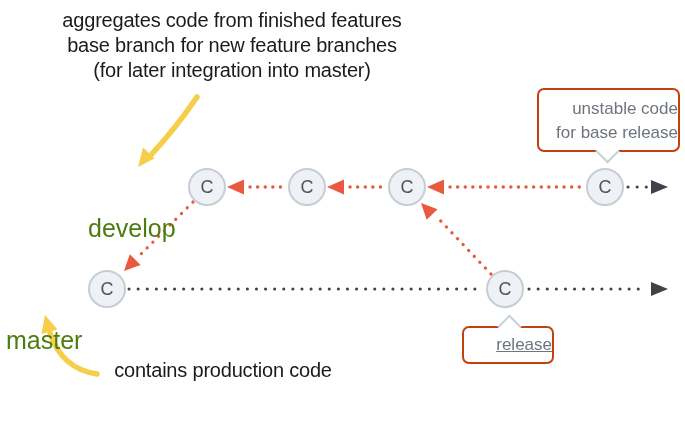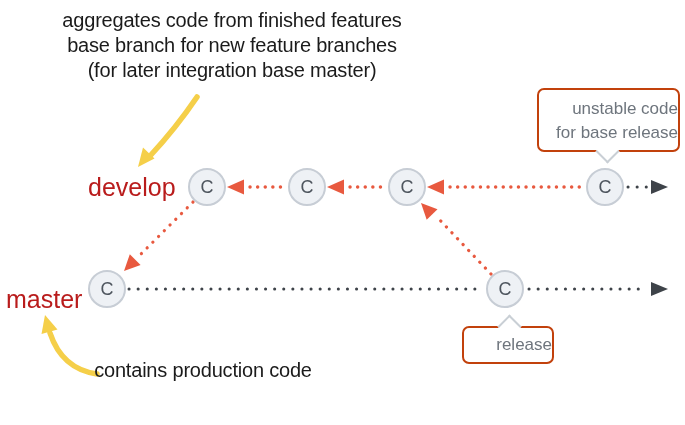--- a/index.html
+++ b/index.html
@@ -16,23 +16,24 @@
   .note {
     position: absolute; z-index: 3;
     text-align: center;
     color: #1b1b1b;
     font-size: 20px;
     line-height: 25px;
     letter-spacing: -0.2px;
   }
   .branch-label {
     position: absolute; z-index: 3;
-    color: #b91c1c;
+    color: #4d7c0f;
     font-size: 25px;
     line-height: 30px;
+    margin-top: 41px;
   }
   .commit {
     position: absolute; z-index: 4;
     width: 38px; height: 38px;
     box-sizing: border-box;
     border-radius: 50%;
     background: #eef1f5;
     border: 2px solid #c7cdd5;
     display: flex; align-items: center; justify-content: center;
     color: #4e555e;
@@ -86,24 +87,24 @@
 
     <path d="M 197 97 Q 176 128 150 156" stroke="#f5cf49" stroke-width="5.5" stroke-linecap="round" fill="none"></path>
     <polygon points="138,167 154.5,158.5 143,147.5" fill="#f5cf49"></polygon>
     <path d="M 97 374 Q 62 369 50 333" stroke="#f5cf49" stroke-width="5.5" stroke-linecap="round" fill="none"></path>
     <polygon points="45,315 57.5,329.5 41.5,334" fill="#f5cf49"></polygon>
   </svg>
 
   <div class="note" style="left:32px; top:8px; width:400px;">
     <div>aggregates code from finished features</div>
     <div>base branch for new feature branches</div>
-    <div>(for later integration base master)</div>
+    <div>(for later integration into master)</div>
   </div>
 
-  <div class="note" style="left:28px; top:358px; width:350px;">
+  <div class="note" style="left:48px; top:358px; width:350px;">
     <div>contains production code</div>
   </div>
 
   <div class="branch-label" style="left:88px; top:172px;">develop</div>
   <div class="branch-label" style="left:6px; top:284px;">master</div>
 
   <div class="commit" style="left:188px; top:168px;">
     <span>C</span>
   </div>
   <div class="commit" style="left:288px; top:168px;">
@@ -122,18 +123,18 @@
   <div class="commit" style="left:486px; top:270px;">
     <span>C</span>
   </div>
 
   <div class="callout" style="left:537px; top:88px; width:143px; height:64px; padding-top:7px;">
     <div>unstable code</div>
     <div>for base release</div>
     <div class="tail tail-down" style="left:60px;"></div>
   </div>
 
-  <div class="callout" style="left:462px; top:326px; width:92px; height:38px; padding-top:5px;">
+  <div class="callout" style="left:462px; top:326px; width:92px; height:38px; padding-top:5px;text-decoration:underline;">
     <div>release</div>
     <div class="tail tail-up" style="left:37px;"></div>
   </div>
 
 </div>
 
 </body></html>

